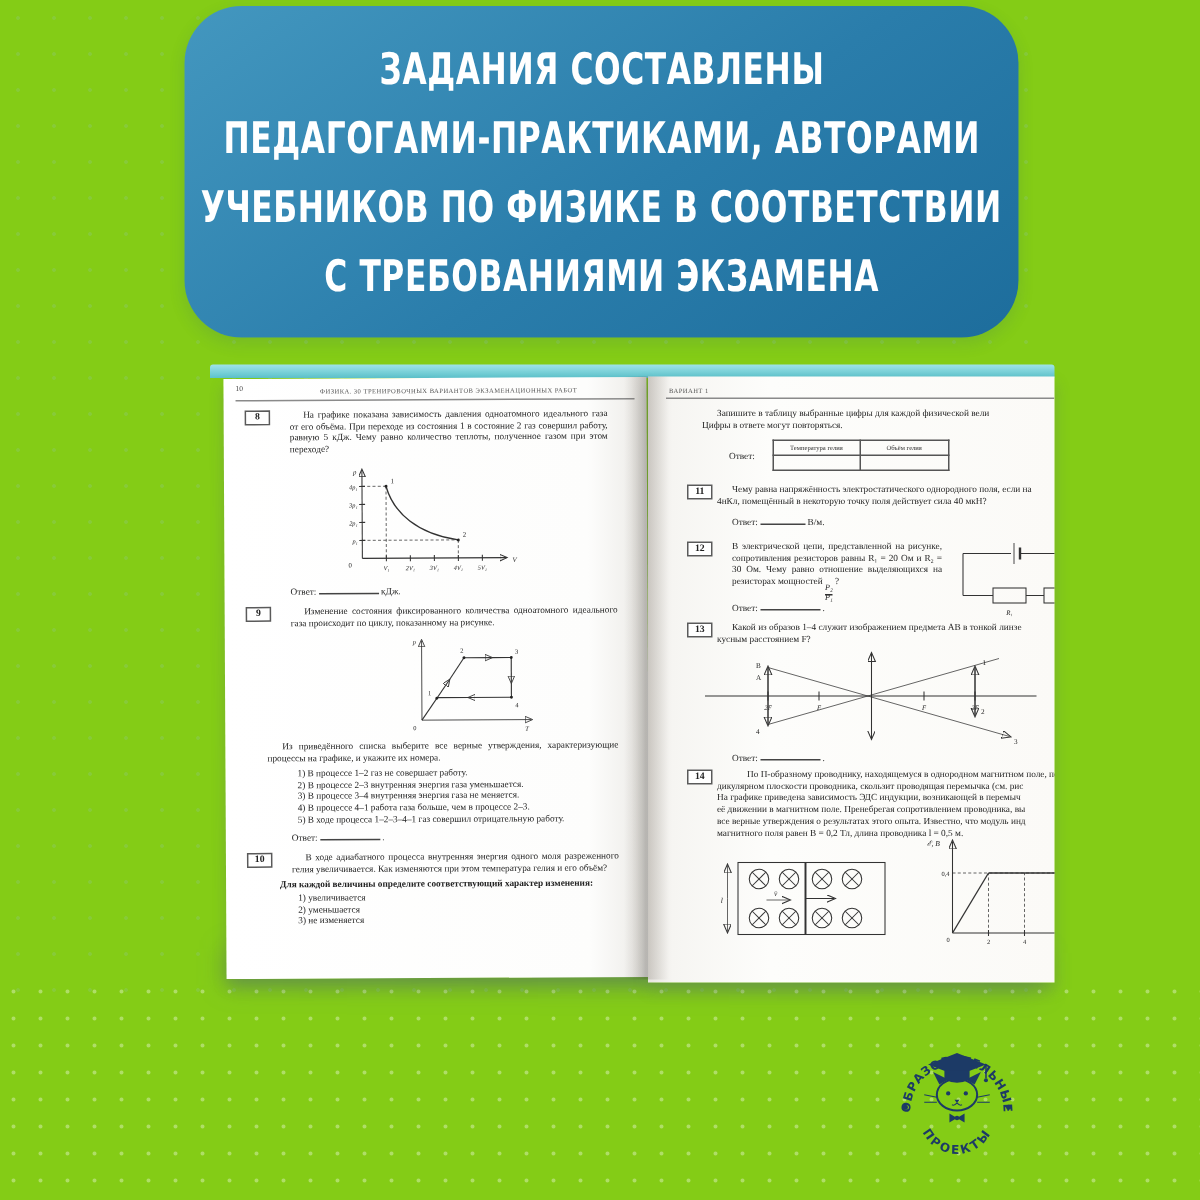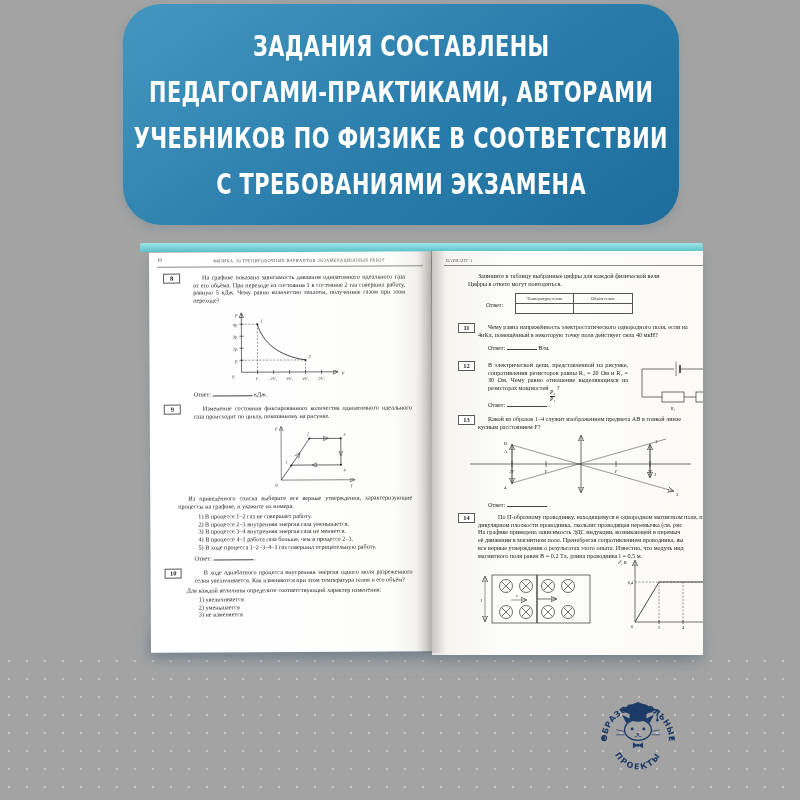--- a/index.html
+++ b/index.html
@@ -1,17 +1,17 @@
 <!DOCTYPE html>
 <html><head>
 <meta charset="utf-8">
 <style>
   * { box-sizing: border-box; margin: 0; padding: 0; }
   html,body { width:800px; height:800px; }
-  .stage { position:relative; width:800px; height:800px; background:#a3a3a3; overflow:hidden;
+  .stage { position:relative; width:800px; height:800px; background:#84cc16; overflow:hidden;
            font-family:"Liberation Serif", serif; }
   .abs { position:absolute; }
 
   
   .bg-left { position:absolute; left:0; top:0; width:703px; height:672px;
     background:linear-gradient(180deg,#f7fafc 0%,#f1f7fa 70%,#e2eef5 100%);
     background-image:radial-gradient(circle, rgba(150,195,220,.18) 1px, transparent 1.5px);
     background-size:24px 24px; }
   .bg-bottom { position:absolute; left:0; top:652px; width:800px; height:148px;
     background:linear-gradient(180deg,#c6deee 0%,#d3e6f2 45%,#cde3f0 100%);
@@ -195,21 +195,21 @@
         <div class="opt">5) В ходе процесса 1–2–3–4–1 газ совершил отрицательную работу.</div>
       </div>
       <div class="abs ans" style="left:44px; top:302px;">
         <span>Ответ:</span>
         <span class="blank"></span>
         <span>.</span>
       </div>
 
       <div class="abs qnum" style="left:14px; top:316px;">10</div>
       <div class="abs jtext ind" style="left:44px; top:316px; width:218px;">В ходе адиабатного процесса внутренняя энергия одного моля разреженного гелия увеличивается. Как изменяются при этом температура гелия и его объём?</div>
-      <div class="abs line" style="left:36px; top:334px;">Для каждой величины определите соответствующий характер изменения:</div>
+      <div class="abs line" style="left:36px; top:334px;font-weight:bold;">Для каждой величины определите соответствующий характер изменения:</div>
       <div class="abs" style="left:48px; top:343px;">
         <div class="opt">1) увеличивается</div>
         <div class="opt">2) уменьшается</div>
         <div class="opt">3) не изменяется</div>
       </div>
     </div>
 
     <div class="page page-right">
       <div class="abs runhead" style="left:14px; top:7px; text-align:left;">ВАРИАНТ 1</div>
       <div class="abs rule" style="left:12px; top:14px; width:259px;"></div>

